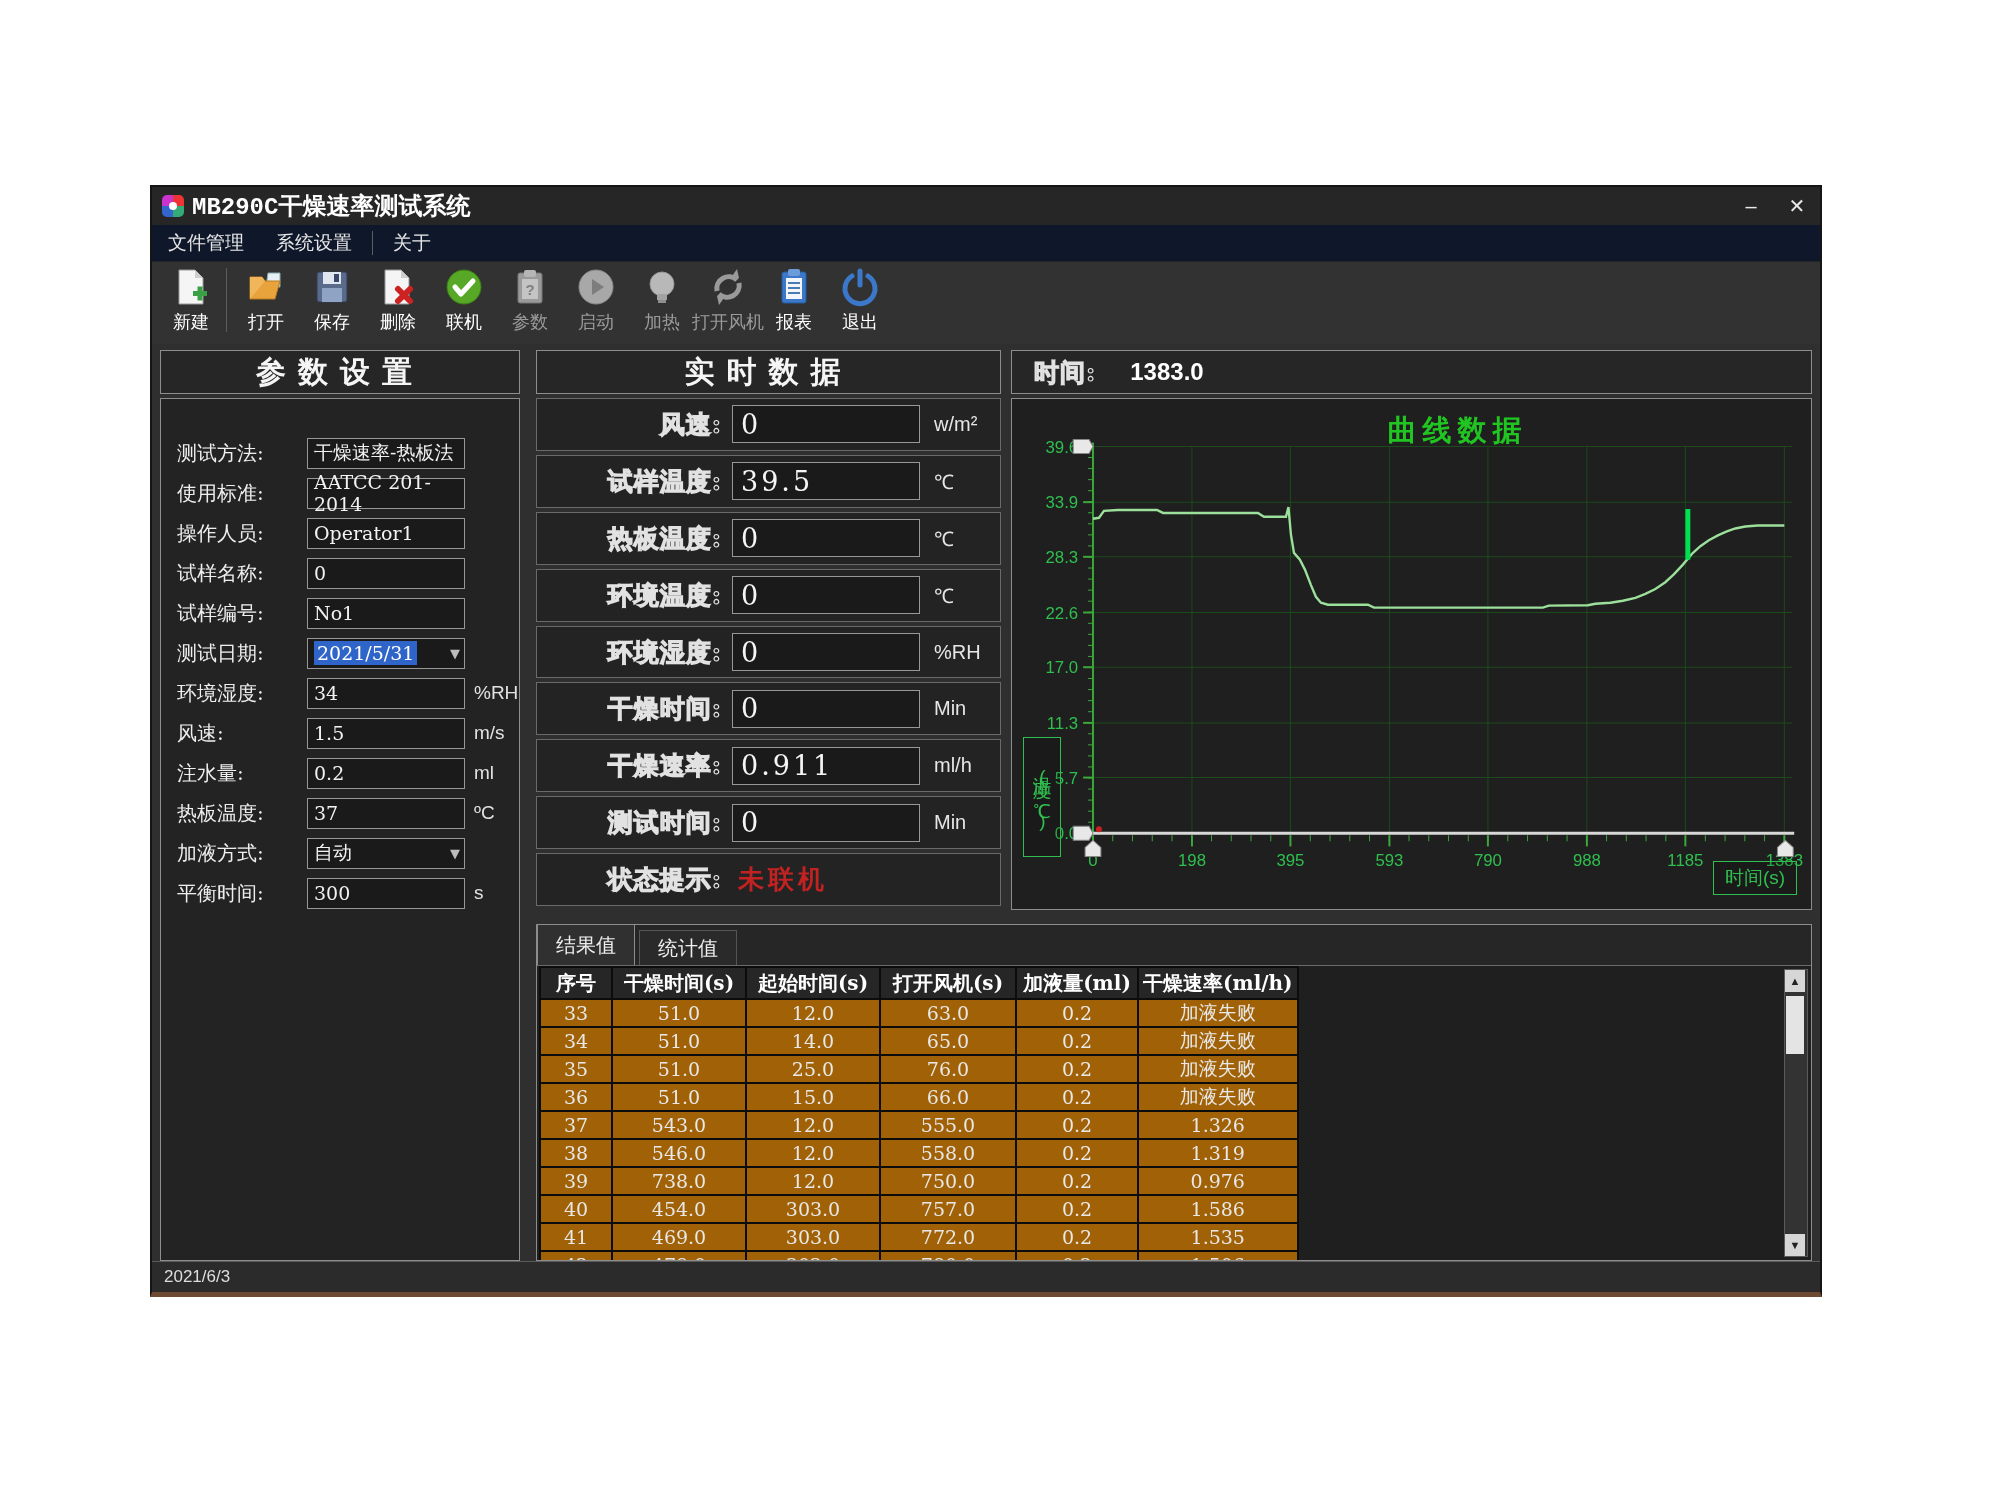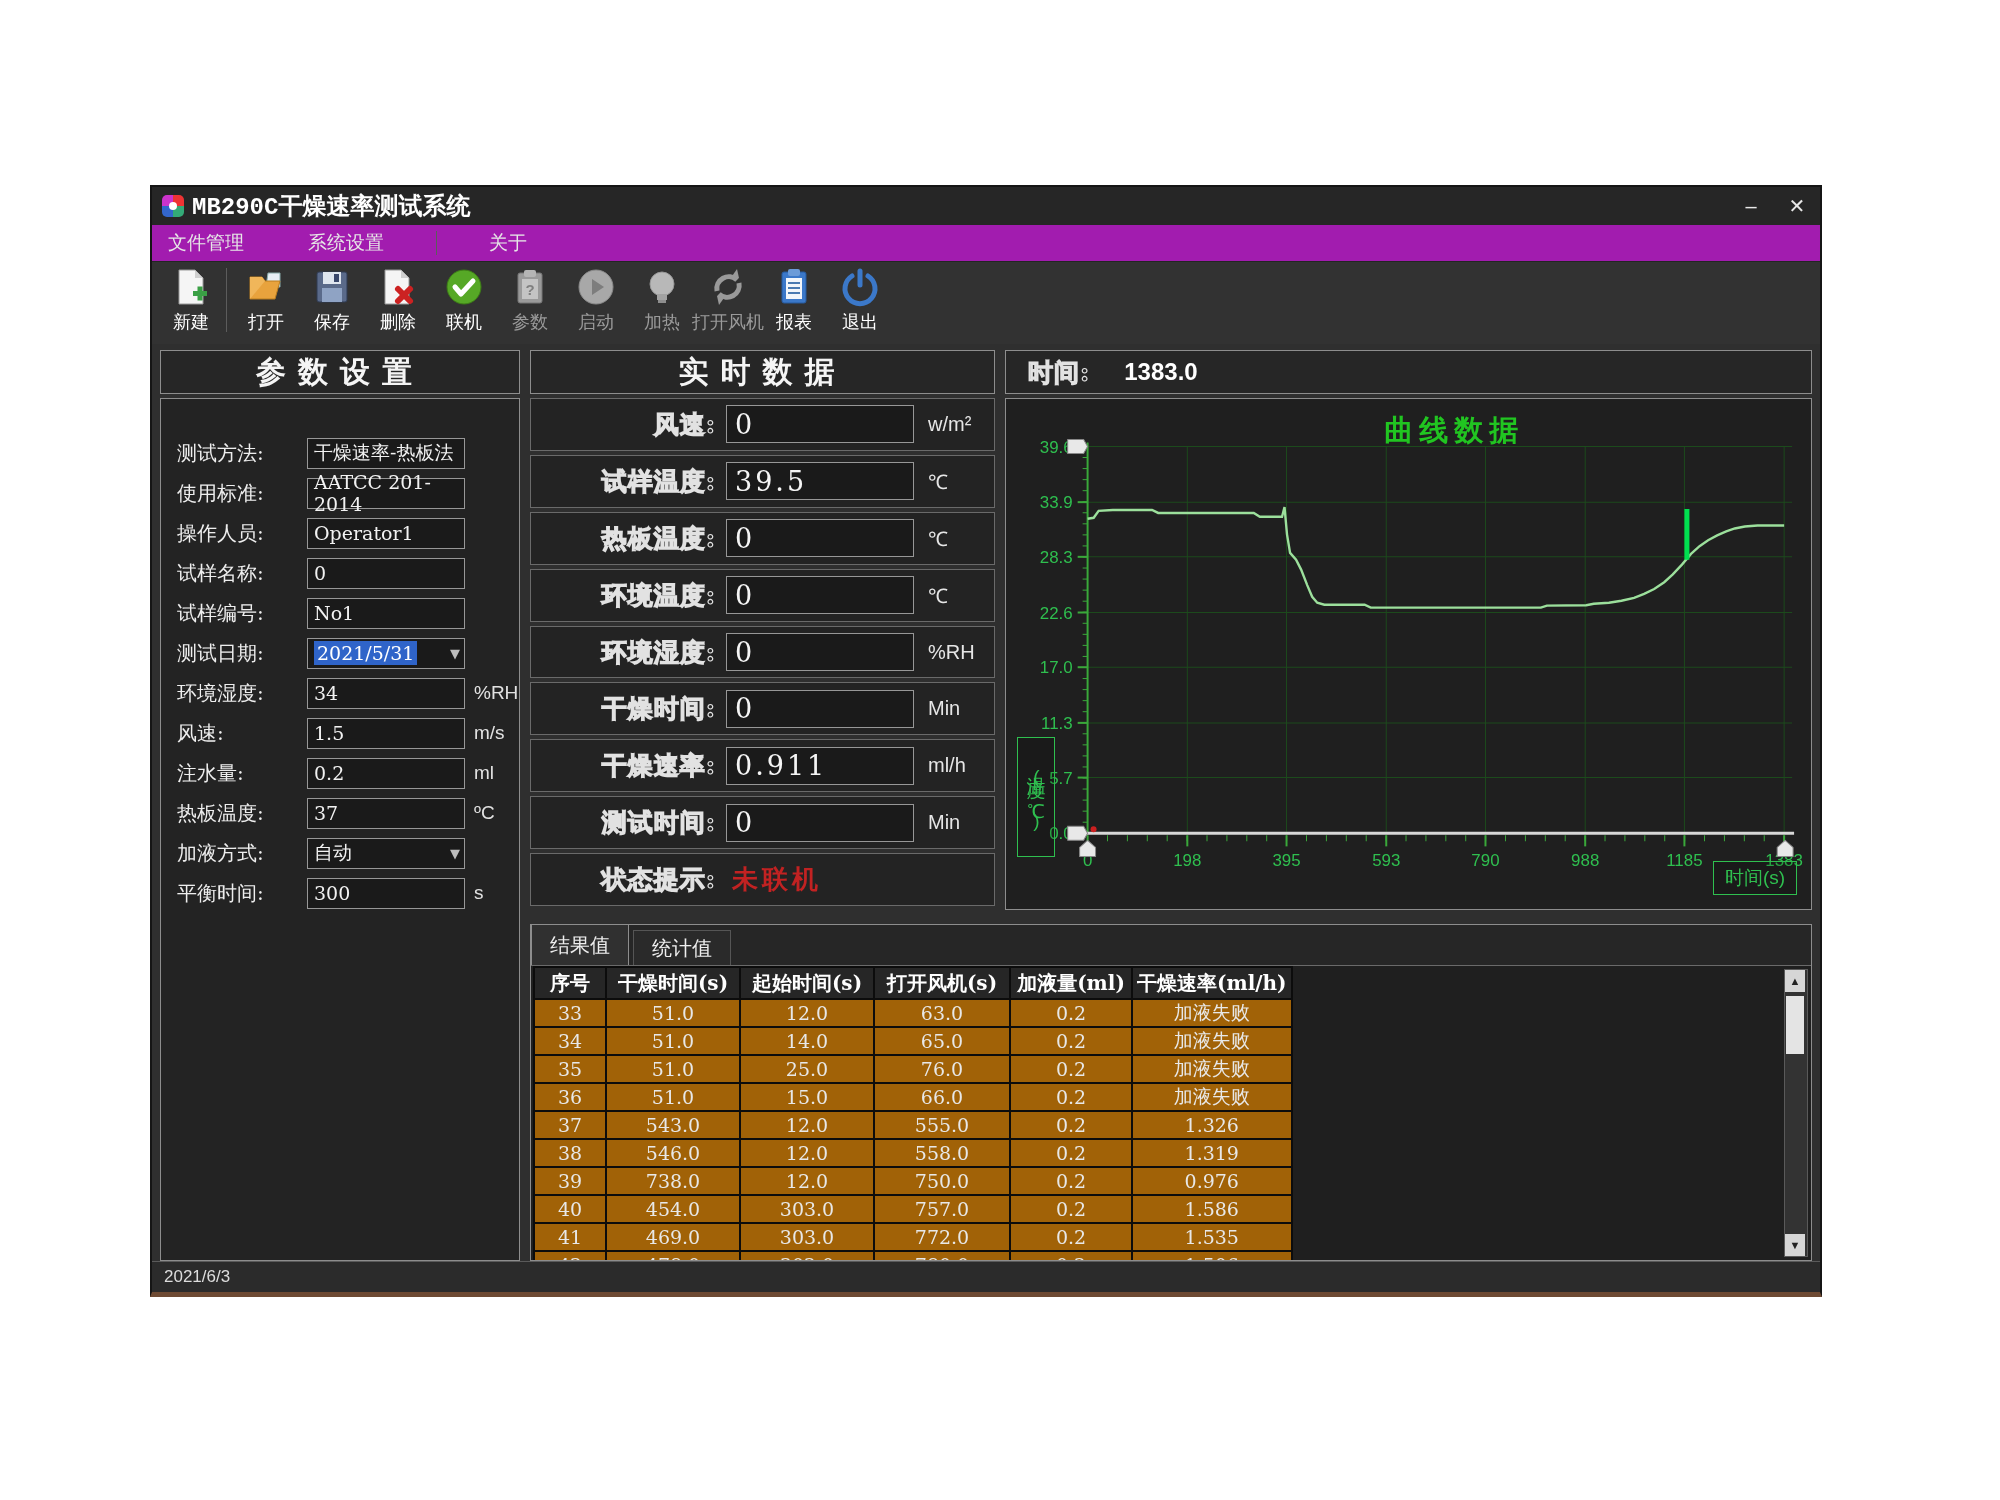--- a/index.html
+++ b/index.html
@@ -12,39 +12,39 @@
   .titlebar{height:38px;display:flex;align-items:center;background:#262626;flex:0 0 auto;}
   .app-icon{width:22px;height:22px;margin:0 8px 0 10px;border-radius:5px;
             background:conic-gradient(#e33 0 25%,#3a7 25% 50%,#36c 50% 75%,#c3c 75% 100%);
             position:relative;}
   .app-icon::after{content:"";position:absolute;left:7px;top:7px;width:8px;height:8px;border-radius:50%;background:#fff;}
   .title-text{color:#ffffff;font-weight:bold;font-size:24px;font-family:Liberation Mono, monospace;}
   .tb-spacer{flex:1;}
   .win-btn{width:46px;height:38px;color:#e8e8e8;display:flex;align-items:center;justify-content:center;
            font-size:20px;cursor:default;}
   
-  .menubar{height:36px;display:flex;align-items:center;background:#a21caf;border-bottom:1px solid #242424;flex:0 0 auto;gap:32px;}
+  .menubar{height:36px;display:flex;align-items:center;background:#0f172a;border-bottom:1px solid #242424;flex:0 0 auto;}
   .menu-item{color:#e6e6e6;font-size:19px;padding:0 16px;}
   .vsep{width:1px;height:24px;background:#5c5c5c;margin:0 4px;}
   
   .toolbar{height:82px;display:flex;align-items:flex-start;background:#323232;padding-left:6px;flex:0 0 auto;}
   .tool-btn{width:66px;height:78px;display:flex;flex-direction:column;align-items:center;justify-content:flex-start;padding-top:4px;}
   .tool-btn .ticon{width:42px;height:42px;display:flex;align-items:center;justify-content:center;}
   .tool-label{font-size:18px;color:#ffffff;margin-top:2px;white-space:nowrap;}
   .tool-btn.disabled .tool-label{color:#9a9a9a;}
   .tool-sep{width:1px;height:64px;background:#5c5c5c;margin:6px 6px 0 2px;}
   
   .main{flex:1;display:flex;padding:6px 8px 0 8px;min-height:0;}
   .panel{border:1px solid #8d8d8d;background:#232323;box-sizing:border-box;}
   .panel-header{border:1px solid #8d8d8d;background:#262626;display:flex;align-items:center;justify-content:center;
                 height:44px;box-sizing:border-box;}
   .panel-header .ph-text{color:#f5f5f5;font-size:30px;font-weight:bold;letter-spacing:12px;
                          font-family:"DejaVu Serif",serif;}
   
-  .left-col{width:360px;display:flex;flex-direction:column;margin-right:10px;}
+  .left-col{width:360px;display:flex;flex-direction:column;margin-right:16px;}
   .left-body{flex:1;margin-top:4px;padding-top:34px;}
   .field-row{display:flex;align-items:center;height:40px;padding-left:16px;}
   .field-label{width:130px;color:#eeeeee;font-size:20px;font-family:"DejaVu Serif",serif;}
   .field-box{width:150px;height:29px;background:#1a1a1a;border:1px solid #979797;display:flex;align-items:center;
              padding-left:6px;box-sizing:content-box;position:relative;color:#f2f2f2;font-size:19px;
              font-family:"DejaVu Serif",serif;}
   .field-unit{color:#e2e2e2;font-size:19px;margin-left:9px;font-family:"Liberation Sans",sans-serif;}
   .sel-text{background:#2f64c9;color:#ffffff;padding:1px 3px;}
   .dd-arrow{position:absolute;right:4px;top:7px;color:#bdbdbd;font-size:13px;}
   

